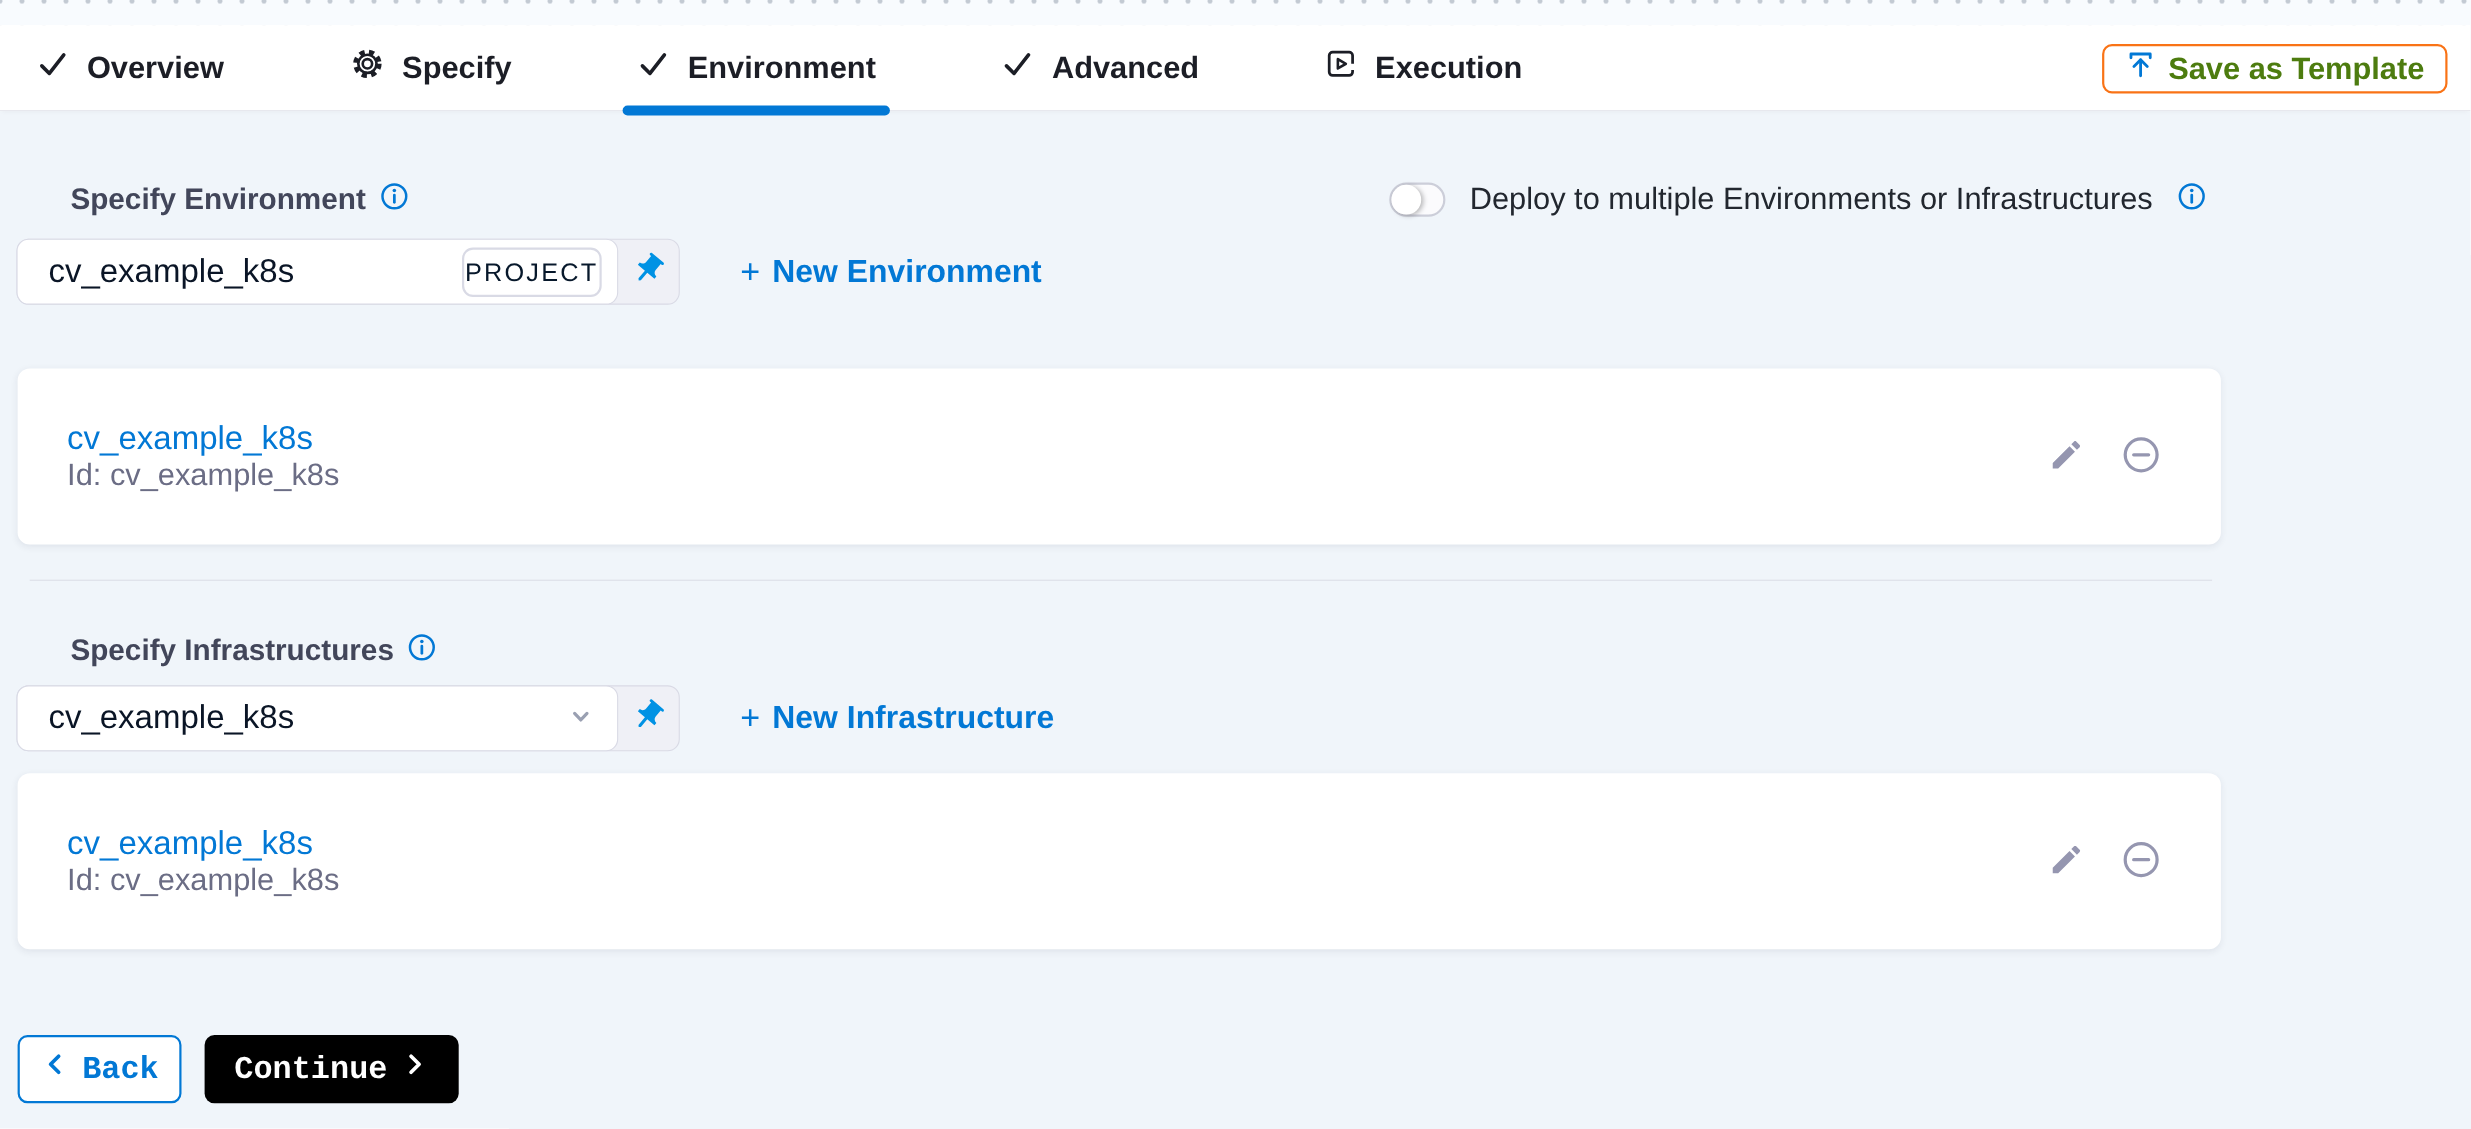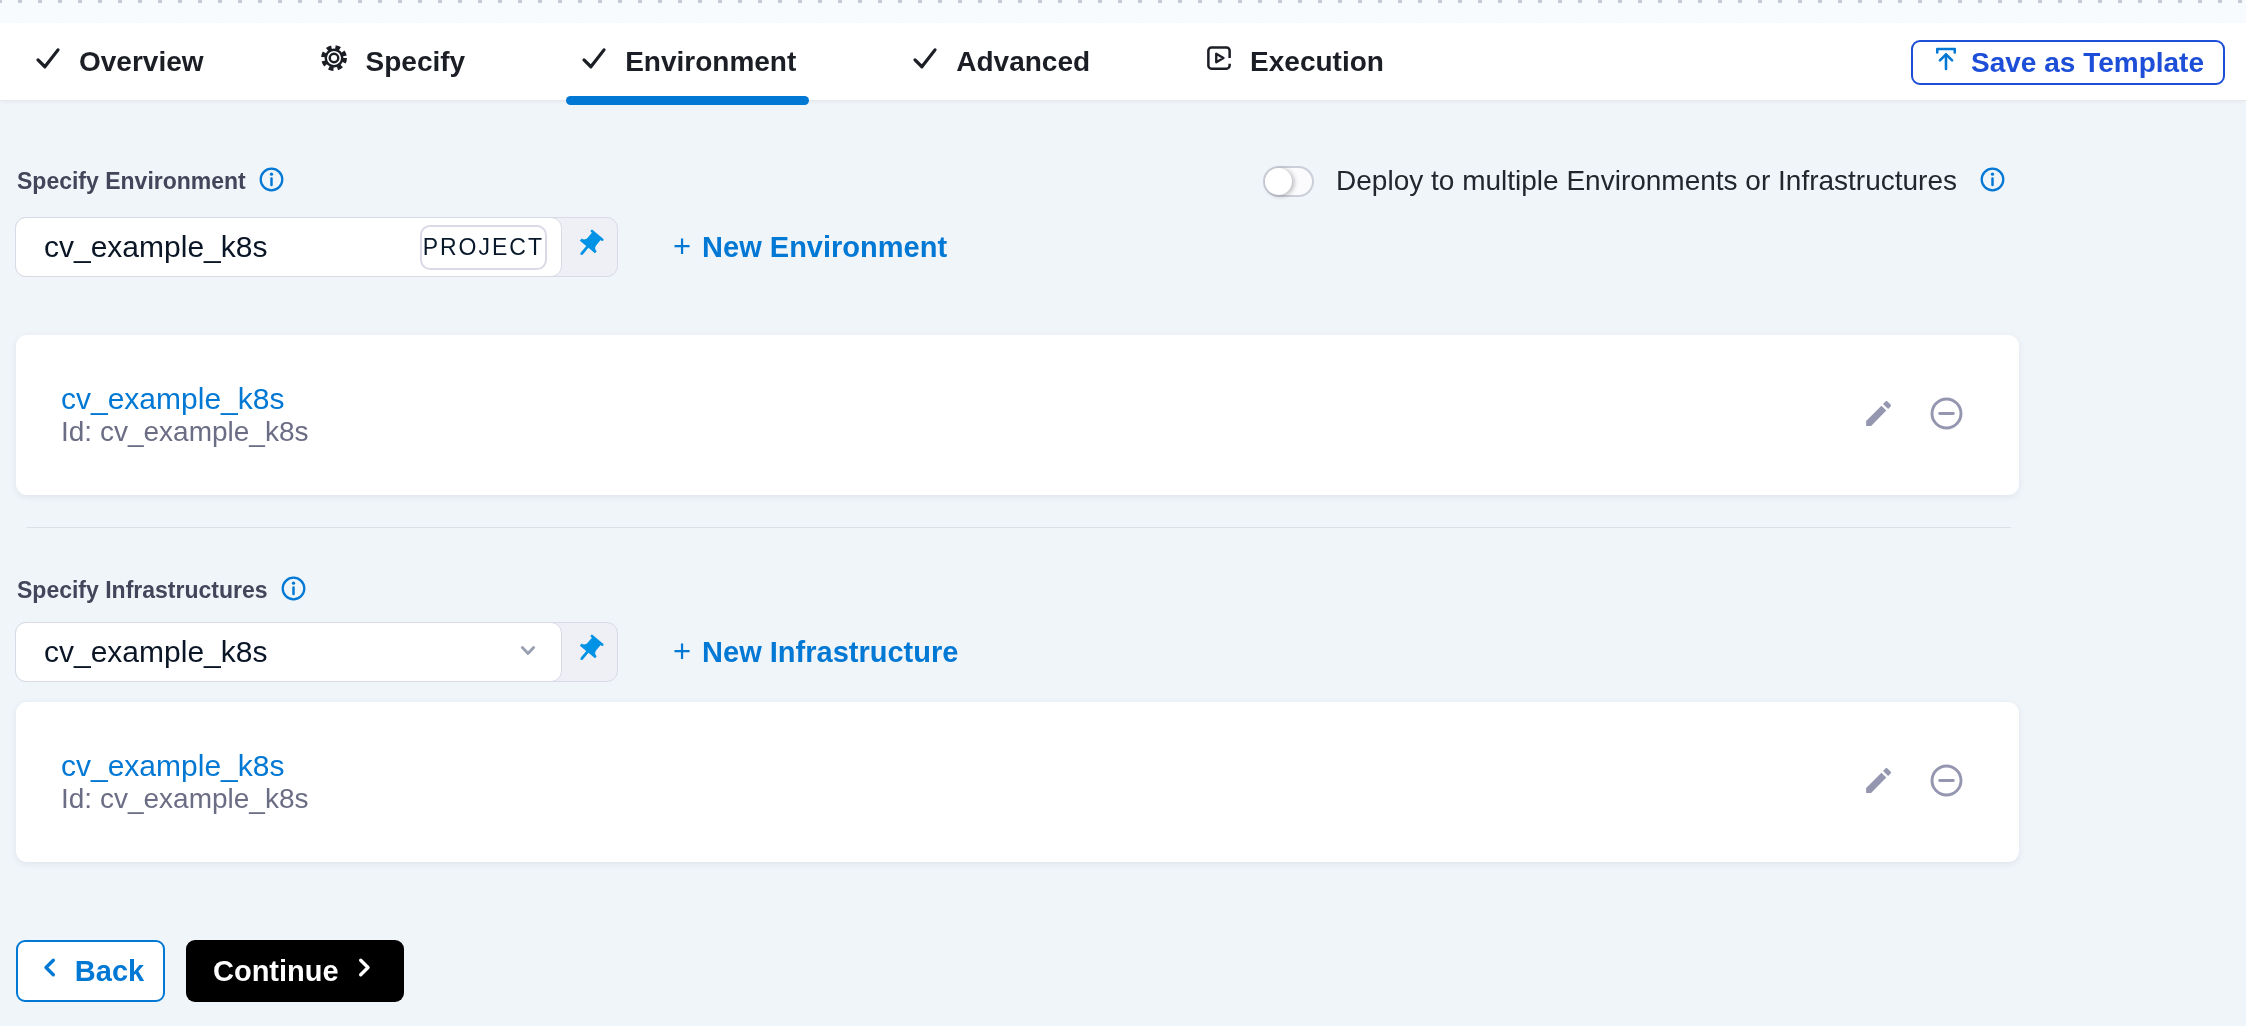--- a/index.html
+++ b/index.html
@@ -61,23 +61,23 @@
   .save-template-btn {
     position: absolute;
     right: 21px;
     top: 17px;
     height: 45px;
     display: flex;
     align-items: center;
     gap: 11px;
     padding: 4px 19px;
     background: #ffffff;
-    border: 2px solid #1d4ed8;
+    border: 2px solid #f97316;
     border-radius: 9px;
-    color: #1d4ed8;
+    color: #4d7c0f;
     font-size: 28px;
     font-weight: 700;
     font-family: inherit;
     cursor: pointer;
     white-space: nowrap;
   }
 
   
   .content {
     height: 925px;
@@ -91,23 +91,24 @@
     justify-content: space-between;
     padding-top: 64px;
     margin: 0 240px 0 17px;
   }
   .field-label-wrap {
     display: flex;
     align-items: center;
     gap: 12px;
   }
   .field-label {
-    font-size: 23px;
+    font-size: 27px;
     font-weight: 600;
     color: #42465a;
+    margin-left: 47px;
   }
 
   .toggle-wrap {
     display: flex;
     align-items: center;
     gap: 22px;
   }
   .toggle {
     position: relative;
     width: 51px;
@@ -241,20 +242,21 @@
     gap: 12px;
     margin: 47px 0 0 17px;
   }
   .select-chevron { margin-right: 4px; }
 
   .footer-row {
     display: flex;
     align-items: center;
     gap: 21px;
     margin: 78px 0 0 16px;
+    font-family: Liberation Mono, monospace;
   }
   .btn {
     height: 62px;
     display: flex;
     align-items: center;
     justify-content: center;
     gap: 11px;
     border-radius: 9px;
     font-size: 29px;
     font-weight: 700;

